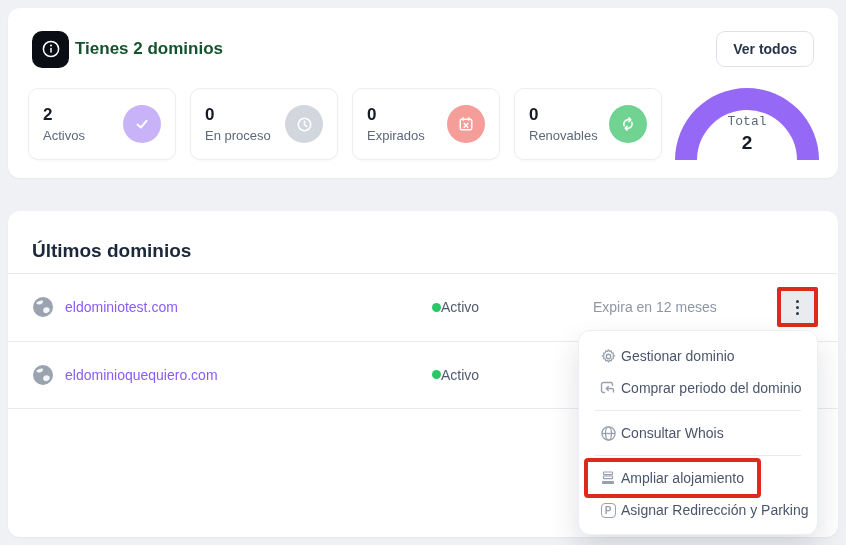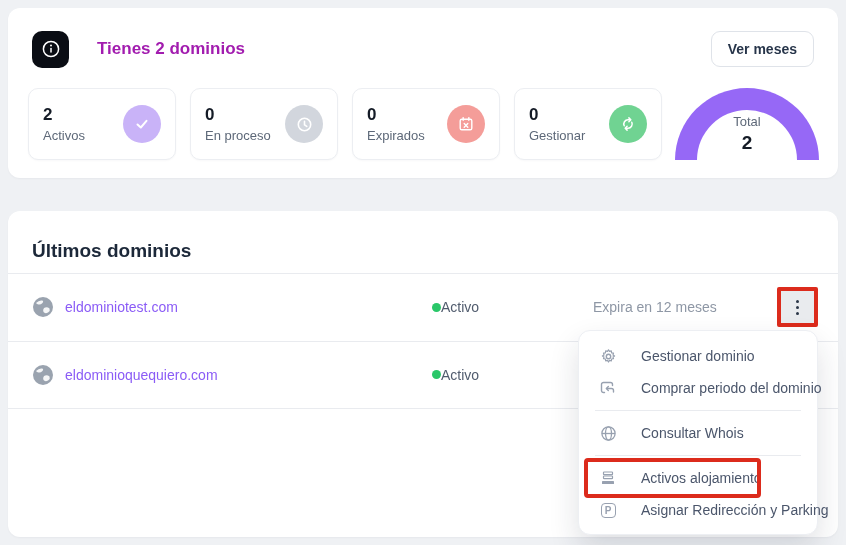--- a/index.html
+++ b/index.html
@@ -18,21 +18,21 @@
     border-radius: 12px;
     box-shadow: 0 1px 2px rgba(20,30,55,0.04);
   }
   
   #summary-card { top: 8px; height: 170px; }
   .summary-head { position: absolute; top: 22px; left: 24px; right: 24px; height: 38px; display: flex; align-items: center; }
   .info-badge {
     width: 37px; height: 37px; background: #0a0d14; border-radius: 10px;
     display: flex; align-items: center; justify-content: center; flex: 0 0 auto;
   }
-  .summary-title { margin-left: 28px; font-size: 17px; font-weight: bold; color: #a21caf; }
+  .summary-title { margin-left: 6px; font-size: 17px; font-weight: bold; color: #14532d; }
   .btn-outline {
     margin-left: auto; background: #fff; border: 1px solid #dfe3e9; border-radius: 9px;
     padding: 9px 16px; font-size: 14px; font-weight: bold; color: #27354a;
     font-family: "Liberation Sans", sans-serif; cursor: pointer;
   }
   .stats-row { position: absolute; top: 80px; left: 20px; height: 72px; display: flex; gap: 14px; }
   .stat-card {
     width: 148px; height: 72px; border: 1px solid #eceef2; border-radius: 10px;
     background: #fff; display: flex; align-items: center; padding: 0 14px;
     box-shadow: 0 1px 2px rgba(20,30,55,0.03);
@@ -52,21 +52,21 @@
   .gauge-wrap { position: absolute; left: 667px; top: 80px; width: 144px; height: 72px; }
   .gauge {
     width: 144px; height: 72px; background: #9668f6;
     border-top-left-radius: 144px; border-top-right-radius: 144px;
     position: relative; overflow: hidden;
   }
   .gauge::after {
     content: ""; position: absolute; left: 22px; top: 22px; width: 100px; height: 50px;
     background: #ffffff; border-top-left-radius: 100px; border-top-right-radius: 100px;
   }
-  .gauge-label { position: absolute; left: 0; right: 0; top: 26px; text-align: center; font-size: 13px; color: #5d6878; z-index: 2; }
+  .gauge-label { position: absolute; left: 0; right: 0; top: 26px; text-align: center; font-size: 13px; color: #5d6878; z-index: 2; font-family: Liberation Mono, monospace; }
   .gauge-value { position: absolute; left: 0; right: 0; top: 44px; text-align: center; font-size: 19px; font-weight: bold; color: #141b26; z-index: 2; }
   
   #domains-card { top: 211px; height: 326px; text-decoration: underline; }
   .section-title { position: absolute; top: 29px; left: 24px; font-size: 19px; font-weight: bold; color: #1c2839; }
   .hr { position: absolute; left: 0; right: 0; height: 1px; background: #e9ebef; }
   .domain-row { position: absolute; left: 0; right: 0; height: 68px; }
   .globe-dot { position: absolute; left: 24px; top: 50%; transform: translateY(-50%); width: 22px; height: 22px; }
   .domain-link { position: absolute; left: 57px; top: 50%; transform: translateY(-50%); font-size: 14px; color: #8b5cf6; text-decoration: none; cursor: pointer; }
   .status { position: absolute; left: 424px; top: 50%; transform: translateY(-50%); display: flex; align-items: center; font-size: 14px; color: #515c6e; }
   .status-dot { width: 9px; height: 9px; border-radius: 50%; background: #2ac769; }
@@ -79,21 +79,21 @@
   }
   .kebab-btn i { width: 3px; height: 3px; border-radius: 50%; background: #2b3648; }
   
   .menu {
     position: absolute; left: 578px; top: 330px; width: 240px;
     background: #fff; border: 1px solid #edeff3; border-radius: 12px;
     box-shadow: 0 14px 30px rgba(25,35,60,0.14);
     padding: 9px 0 8px 0; z-index: 10;
   }
   .menu-item {
-    height: 32px; display: flex; align-items: center; padding: 0 20px; gap: 24px;
+    height: 32px; display: flex; align-items: center; padding: 0 20px; gap: 4px;
     font-size: 14px; color: #4b566b; cursor: pointer; white-space: nowrap;
   }
   .menu-item .mi { width: 18px; display: flex; align-items: center; justify-content: center; color: #98a1b0; flex: 0 0 auto; }
   .menu-hr { height: 1px; background: #e9ebef; margin: 6px 16px; }
   .p-badge {
     width: 15px; height: 15px; border: 1.6px solid #98a1b0; border-radius: 4px;
     font-size: 10px; font-weight: bold; color: #98a1b0;
     display: flex; align-items: center; justify-content: center;
   }
   .annotation-box {
@@ -109,21 +109,21 @@
 <div class="card" id="summary-card">
   <div class="summary-head">
     <div class="info-badge">
       <svg width="20" height="20" viewBox="0 0 20 20">
         <circle cx="10" cy="10" r="7.6" fill="none" stroke="#ffffff" stroke-width="1.5"></circle>
         <circle cx="10" cy="6.6" r="1" fill="#ffffff"></circle>
         <rect x="9.25" y="8.8" width="1.5" height="5" rx="0.75" fill="#ffffff"></rect>
       </svg>
     </div>
     <div class="summary-title">Tienes 2 dominios</div>
-    <button class="btn-outline">Ver meses</button>
+    <button class="btn-outline">Ver todos</button>
   </div>
 
   <div class="stats-row">
     <div class="stat-card">
       <div class="stat-text">
         <span class="stat-value">2</span>
         <span class="stat-label">Activos</span>
       </div>
       <div class="stat-icon icon-check">
         <svg width="16" height="16" viewBox="0 0 16 16">
@@ -154,21 +154,21 @@
           <line x1="5.2" y1="1.6" x2="5.2" y2="4.2" stroke="#ffffff" stroke-width="1.4" stroke-linecap="round"></line>
           <line x1="10.8" y1="1.6" x2="10.8" y2="4.2" stroke="#ffffff" stroke-width="1.4" stroke-linecap="round"></line>
           <line x1="6.2" y1="7.6" x2="9.8" y2="11.2" stroke="#ffffff" stroke-width="1.4" stroke-linecap="round"></line>
           <line x1="9.8" y1="7.6" x2="6.2" y2="11.2" stroke="#ffffff" stroke-width="1.4" stroke-linecap="round"></line>
         </svg>
       </div>
     </div>
     <div class="stat-card">
       <div class="stat-text">
         <span class="stat-value">0</span>
-        <span class="stat-label">Gestionar</span>
+        <span class="stat-label">Renovables</span>
       </div>
       <div class="stat-icon icon-refresh">
         <svg width="16" height="16" viewBox="0 0 16 16">
           <path d="M4.2 9.8 A4.2 4.2 0 0 1 8 3.8 h2.2" fill="none" stroke="#ffffff" stroke-width="1.5" stroke-linecap="round"></path>
           <polyline points="8.9,1.9 10.8,3.8 8.9,5.7" fill="none" stroke="#ffffff" stroke-width="1.5" stroke-linecap="round" stroke-linejoin="round"></polyline>
           <path d="M11.8 6.2 A4.2 4.2 0 0 1 8 12.2 h-2.2" fill="none" stroke="#ffffff" stroke-width="1.5" stroke-linecap="round"></path>
           <polyline points="7.1,10.3 5.2,12.2 7.1,14.1" fill="none" stroke="#ffffff" stroke-width="1.5" stroke-linecap="round" stroke-linejoin="round"></polyline>
         </svg>
       </div>
     </div>
@@ -257,21 +257,21 @@
   </div>
   <div class="menu-hr"></div>
   <div class="menu-item">
     <span class="mi">
       <svg width="16" height="16" viewBox="0 0 16 16">
         <rect x="3.5" y="2" width="9" height="2.6" rx="0.6" fill="none" stroke="#98a1b0" stroke-width="1.2"></rect>
         <rect x="3.5" y="6" width="9" height="2.6" rx="0.6" fill="none" stroke="#98a1b0" stroke-width="1.2"></rect>
         <rect x="2" y="11" width="12" height="3" rx="0.6" fill="#98a1b0"></rect>
       </svg>
     </span>
-    <span>Activos alojamiento</span>
+    <span>Ampliar alojamiento</span>
   </div>
   <div class="menu-item">
     <span class="mi">
         <span class="p-badge">P</span>
       </span>
     <span>Asignar Redirección y Parking</span>
   </div>
   <div class="annotation-box" id="highlight-menu-item"></div>
 </div>
 

